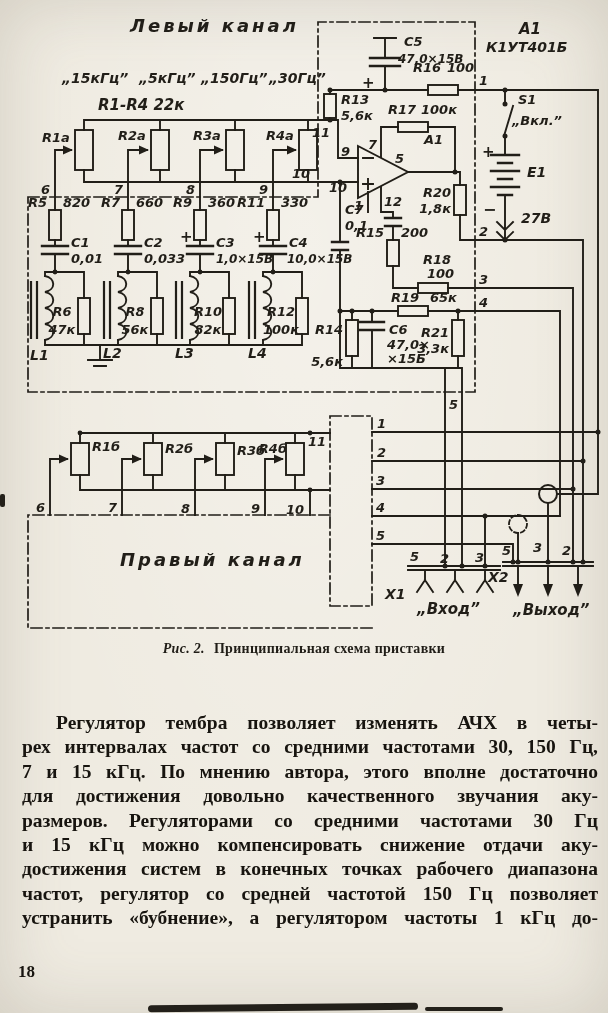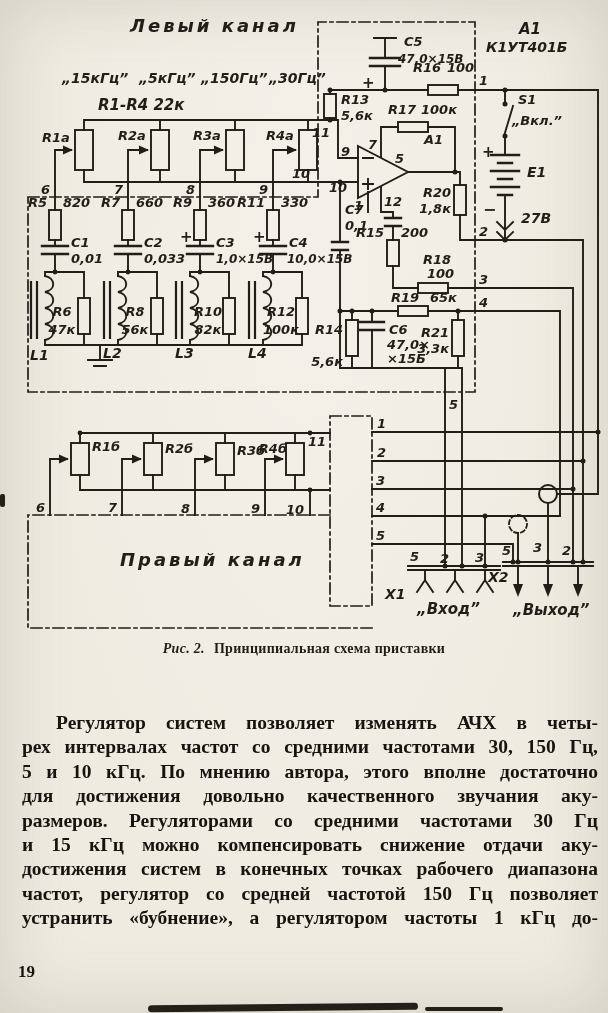--- a/index.html
+++ b/index.html
@@ -273,29 +273,29 @@
         <text x="488" y="582" font-size="14">X2</text>
         <text x="513" y="615" font-size="15">„Выход”</text>
       </g>
   </svg>
 
   <div class="caption">
     <span class="cap-prefix">Рис. 2.</span><span class="cap-text">Принципиальная схема приставки</span>
   </div>
 
   <div class="body-text">
-    <div class="pline first">Регулятор систем позволяет изменять АЧХ в четы-</div>
+    <div class="pline first">Регулятор тембра позволяет изменять АЧХ в четы-</div>
     <div class="pline">рех интервалах частот со средними частотами 30, 150 Гц,</div>
-    <div class="pline">5 и 10 кГц. По мнению автора, этого вполне достаточно</div>
+    <div class="pline">7 и 15 кГц. По мнению автора, этого вполне достаточно</div>
     <div class="pline">для достижения довольно качественного звучания аку-</div>
     <div class="pline">размеров. Регуляторами со средними частотами 30 Гц</div>
     <div class="pline">и 15 кГц можно компенсировать снижение отдачи аку-</div>
     <div class="pline">достижения систем в конечных точках рабочего диапазона</div>
     <div class="pline">частот, регулятор со средней частотой 150 Гц позволяет</div>
     <div class="pline">устранить «бубнение», а регулятором частоты 1 кГц до-</div>
   </div>
 
-  <div class="page-number">19</div>
+  <div class="page-number">18</div>
 
   <div class="smudge smudge-b1"></div>
   <div class="smudge smudge-b2"></div>
   <div class="smudge smudge-l"></div>
 </div>
 
 </body></html>

